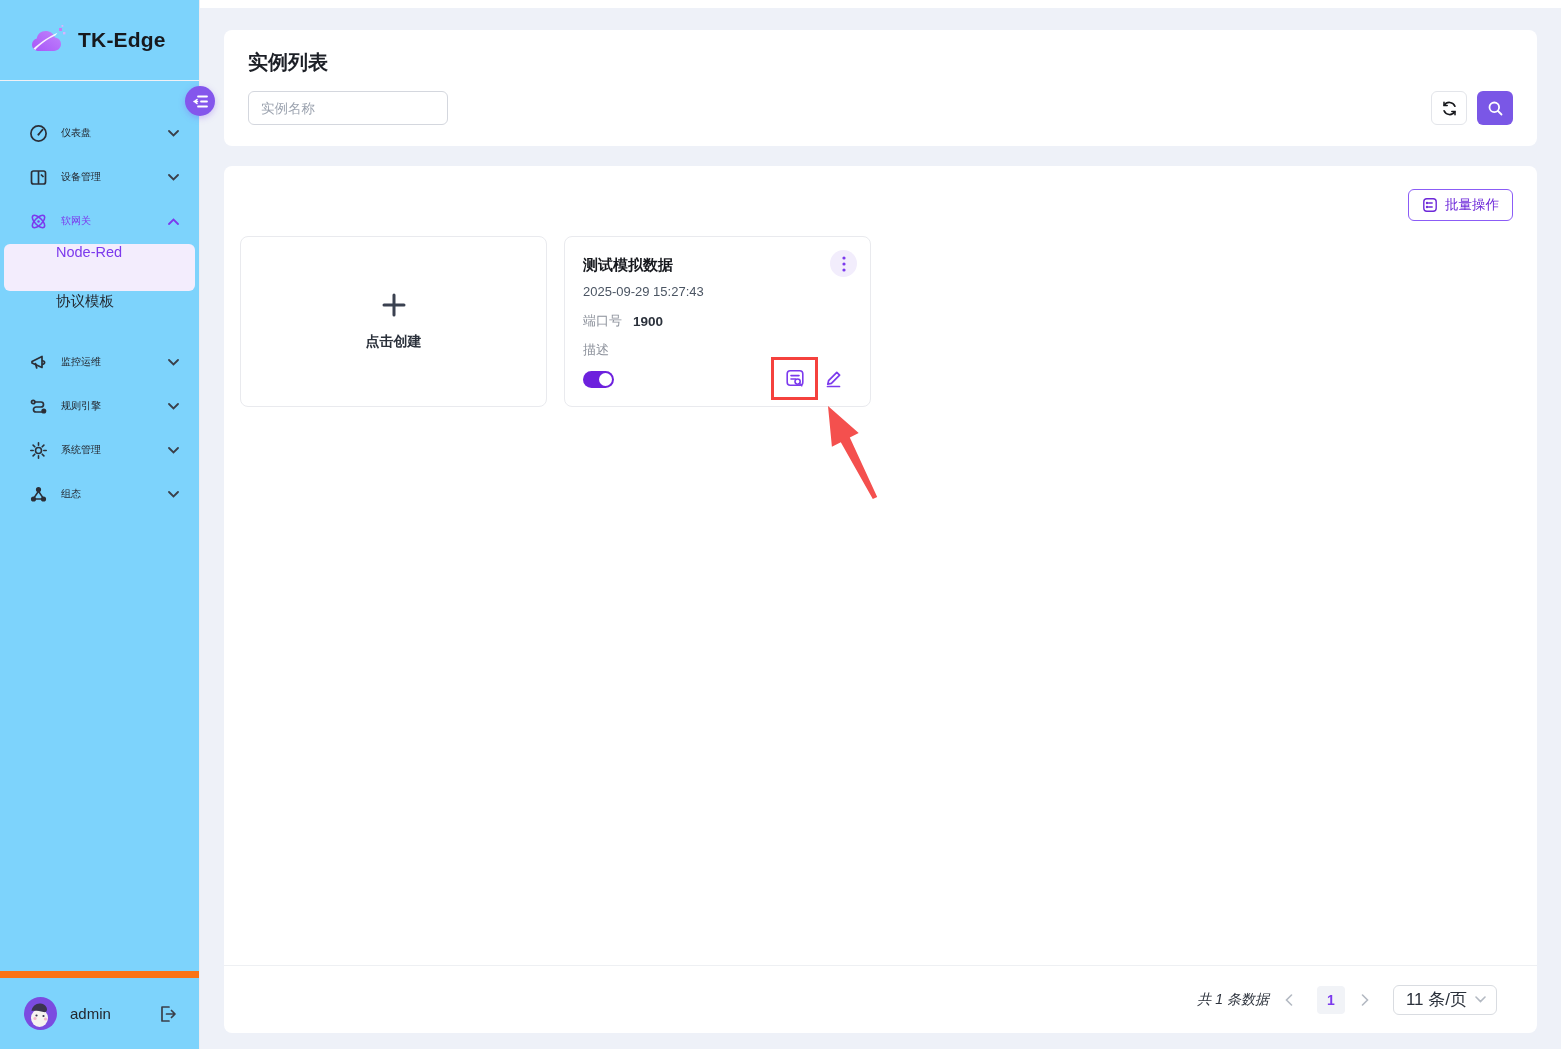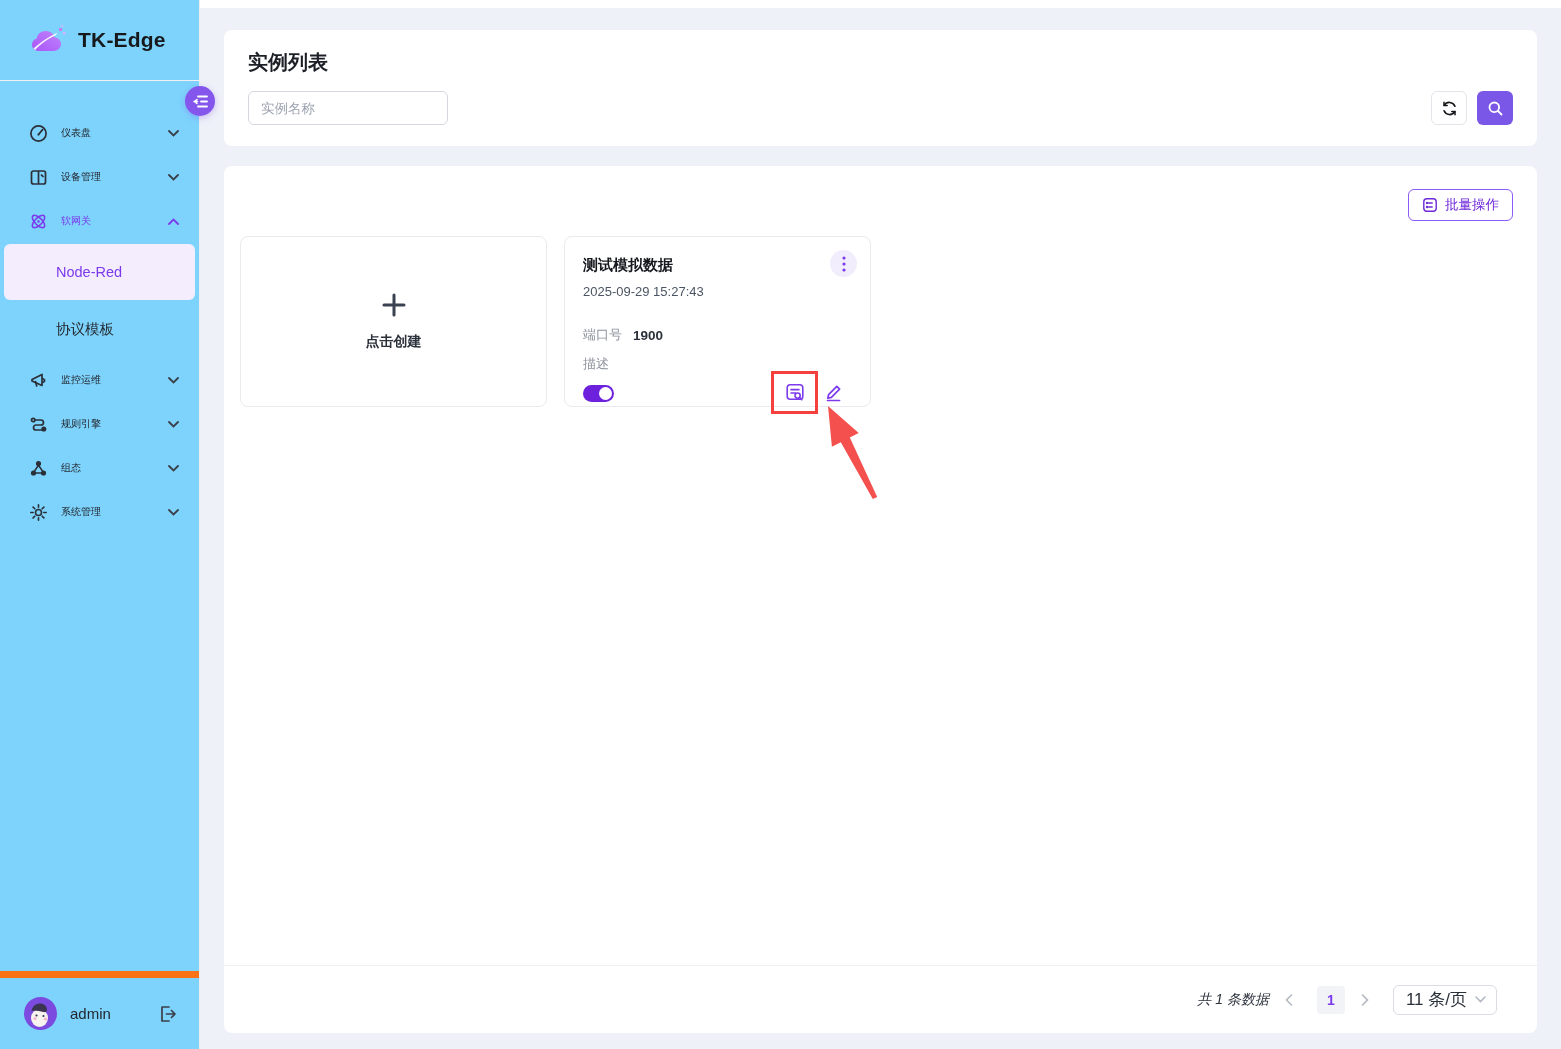--- a/index.html
+++ b/index.html
@@ -20,21 +20,21 @@
   .nav { padding-top:30px; flex:1; }
   .nav-item {
     height:44px; display:flex; align-items:center; gap:13px; padding:0 20px 0 29px;
     font-size:10px; color:#23272f; cursor:pointer;
   }
   .nav-item .nav-icon { width:19px; height:19px; color:#2b2f38; flex:none; }
   .nav-item .nav-label { flex:1; }
   .nav-item .chev { color:#3a3f49; }
   .nav-item.active-parent, .nav-item.active-parent .nav-icon, .nav-item.active-parent .chev { color:#7c3aed; }
   .sub-item {
-    height:56px; display:flex; align-items:center; padding-left:52px; font-size:14.5px;
+    height:47px; display:flex; padding-left:52px; font-size:14.5px;
     color:#23272f; margin:1px 4px; border-radius:6px; cursor:pointer;
   }
   .sub-item.active { background:#f3edfd; color:#7c3aed; }
   .user-row { border-top:7px solid #f97316; height:78px; display:flex; align-items:center; gap:13px; padding:0 22px 0 24px; }
   .user-name { font-size:15px; color:#23272f; flex:1; }
   .logout-btn { width:20px; height:20px; color:#3a3f49; cursor:pointer; }
 
   .collapse-btn {
     position:absolute; left:185px; top:86px; width:30px; height:30px; border-radius:50%;
     background:#8456ec; z-index:6; display:flex; align-items:center; justify-content:center;
@@ -73,21 +73,21 @@
   .create-label { margin-top:15px; font-size:14px; color:#2b313b; font-weight:600; }
   .plus-glyph { color:#3a4150; }
 
   .instance-card { padding:19px 18px 14px; position:relative; }
   .inst-title { font-size:15px; font-weight:700; color:#16181d; }
   .dots-btn {
     position:absolute; top:13px; right:13px; width:27px; height:27px; border-radius:50%;
     background:#f2edfc; display:flex; align-items:center; justify-content:center; cursor:pointer; color:#7c3aed;
   }
   .inst-date { margin-top:9px; font-size:13px; color:#4b5563; }
-  .inst-port { margin-top:27px; font-size:13px; color:#8b909a; display:flex; align-items:center; }
+  .inst-port { margin-top:13px; font-size:13px; color:#8b909a; display:flex; align-items:center; }
   .port-value { margin-left:11px; font-size:13.5px; font-weight:700; color:#2b313b; }
   .inst-desc { margin-top:11px; font-size:13px; color:#8b909a; }
   .inst-footer { margin-top:8px; display:flex; align-items:center; }
   .toggle { width:31px; height:17px; border-radius:9px; background:#6d21dd; position:relative; cursor:pointer; flex:none; }
   .toggle-knob { position:absolute; right:2px; top:2px; width:13px; height:13px; border-radius:50%; background:#fff; }
   .inst-actions { margin-left:auto; display:flex; align-items:center; gap:15px; padding-right:6px; }
   .icon-btn { color:#7c3aed; cursor:pointer; position:relative; width:24px; height:24px; display:flex; align-items:center; justify-content:center; }
   .red-frame { position:absolute; left:-12px; top:-10px; width:47px; height:43px; border:3px solid #f5413d; pointer-events:none; }
 
   .panel-spacer { flex:1; }
@@ -216,42 +216,42 @@
       <span class="chev">
         <svg width="11" height="7" viewBox="0 0 11 7" fill="none" stroke="currentColor" stroke-width="1.8" stroke-linecap="round">
             <path d="M1 1l4.5 4.5L10 1"></path>
           </svg>
       </span>
     </div>
 
     <div class="nav-item">
       <span class="nav-icon">
         <svg viewBox="0 0 19 19" fill="none" stroke="currentColor" stroke-width="1.6" width="19" height="19">
+          <circle cx="9.5" cy="9.5" r="3"></circle>
+          <path d="M9.5 1.8v2.4M9.5 14.8v2.4M1.8 9.5h2.4M14.8 9.5h2.4M4.1 4.1l1.7 1.7M13.2 13.2l1.7 1.7M14.9 4.1l-1.7 1.7M5.8 13.2l-1.7 1.7" stroke-linecap="round"></path>
+        </svg>
+      </span>
+      <span class="nav-label">系统管理</span>
+      <span class="chev">
+        <svg width="11" height="7" viewBox="0 0 11 7" fill="none" stroke="currentColor" stroke-width="1.8" stroke-linecap="round">
+            <path d="M1 1l4.5 4.5L10 1"></path>
+          </svg>
+      </span>
+    </div>
+
+    <div class="nav-item">
+      <span class="nav-icon">
+        <svg viewBox="0 0 19 19" fill="none" stroke="currentColor" stroke-width="1.6" width="19" height="19">
           <circle cx="9.5" cy="4.5" r="1.8" fill="currentColor"></circle>
             <circle cx="4.5" cy="14" r="1.8" fill="currentColor"></circle>
             <circle cx="14.5" cy="14" r="1.8" fill="currentColor"></circle>
           <path d="M9.5 6.3L5.3 12.4M9.5 6.3l4.2 6.1M6.3 14h6.4"></path>
         </svg>
       </span>
       <span class="nav-label">组态</span>
-      <span class="chev">
-        <svg width="11" height="7" viewBox="0 0 11 7" fill="none" stroke="currentColor" stroke-width="1.8" stroke-linecap="round">
-            <path d="M1 1l4.5 4.5L10 1"></path>
-          </svg>
-      </span>
-    </div>
-
-    <div class="nav-item">
-      <span class="nav-icon">
-        <svg viewBox="0 0 19 19" fill="none" stroke="currentColor" stroke-width="1.6" width="19" height="19">
-          <circle cx="9.5" cy="9.5" r="3"></circle>
-          <path d="M9.5 1.8v2.4M9.5 14.8v2.4M1.8 9.5h2.4M14.8 9.5h2.4M4.1 4.1l1.7 1.7M13.2 13.2l1.7 1.7M14.9 4.1l-1.7 1.7M5.8 13.2l-1.7 1.7" stroke-linecap="round"></path>
-        </svg>
-      </span>
-      <span class="nav-label">系统管理</span>
       <span class="chev">
         <svg width="11" height="7" viewBox="0 0 11 7" fill="none" stroke="currentColor" stroke-width="1.8" stroke-linecap="round">
             <path d="M1 1l4.5 4.5L10 1"></path>
           </svg>
       </span>
     </div>
   </nav>
 
   <div class="user-row">
     <span>

